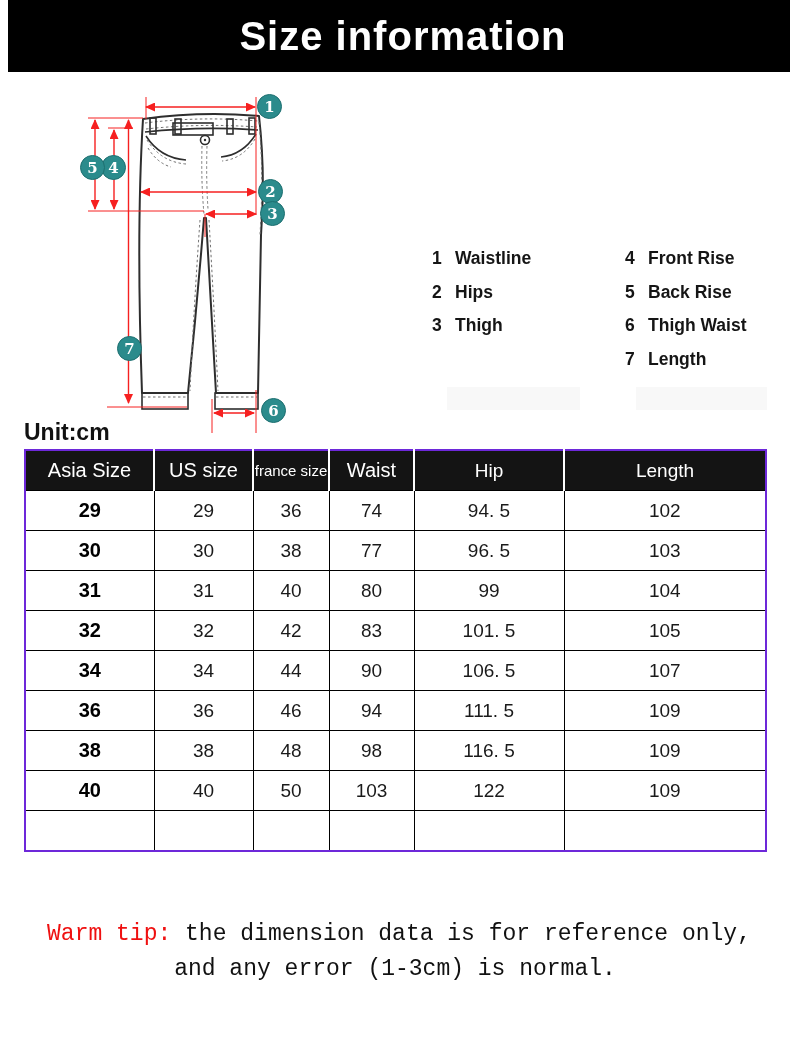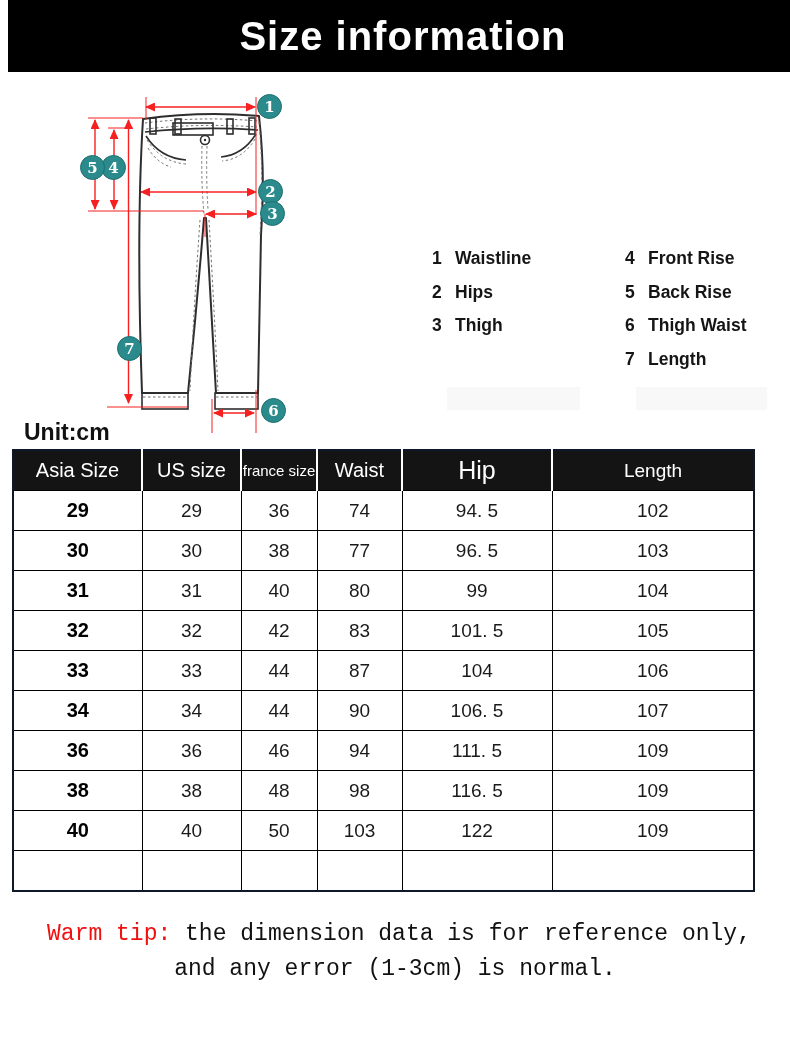--- a/index.html
+++ b/index.html
@@ -26,30 +26,30 @@
           display:flex;align-items:center;justify-content:center;}
 
   .legend-col{position:absolute;}
   .legend-item{height:33.5px;display:flex;align-items:center;
                font-size:17.5px;font-weight:700;color:#151515;}
   .legend-num{width:23px;}
   .legend-highlight{position:absolute;background:#f8f8f8;}
 
   
   .unit{position:absolute;left:24px;top:419px;font-size:23px;font-weight:700;color:#111;}
-  table.size{position:absolute;left:12px;top:449px;width:741px;
-             border-collapse:collapse;border:2px solid #0f172a;table-layout:fixed;}
+  table.size{position:absolute;left:24px;top:449px;width:741px;
+             border-collapse:collapse;border:2px solid #6d28d9;table-layout:fixed;}
   table.size thead th{background:#141414;color:#fff;height:39px;font-weight:normal;
                       border-left:2px solid #fff;text-align:center;vertical-align:middle;padding:0;}
   table.size thead th:first-child{border-left:none;}
   th.h-asia{font-weight:bold;font-size:20px;}
   th.h-us{font-size:20px;}
   th.h-fr{font-size:15px;}
   th.h-waist{font-size:20px;}
-  th.h-hip{font-size:25px;}
+  th.h-hip{font-size:19px;}
   th.h-len{font-size:19px;}
   table.size tbody td{border:1px solid #000;height:39px;text-align:center;vertical-align:middle;
                       font-size:19px;color:#1a1a1a;padding:0;}
   table.size tbody td:first-child{font-weight:bold;font-size:20px;color:#000;}
 
   
   .warm-tip{position:absolute;left:0;top:917px;width:790px;text-align:center;
             font-family:"Liberation Mono",monospace;font-size:23px;line-height:35px;color:#111;}
   .wt-prefix{color:var(--tip-red,#ef1010);margin-left:8px;}
 </style>
@@ -211,28 +211,20 @@
         </tr>
         <tr>
           <td>32</td>
           <td>32</td>
           <td>42</td>
           <td>83</td>
           <td>101. 5</td>
           <td>105</td>
         </tr>
         <tr>
-          <td>33</td>
-          <td>33</td>
-          <td>44</td>
-          <td>87</td>
-          <td>104</td>
-          <td>106</td>
-        </tr>
-        <tr>
           <td>34</td>
           <td>34</td>
           <td>44</td>
           <td>90</td>
           <td>106. 5</td>
           <td>107</td>
         </tr>
         <tr>
           <td>36</td>
           <td>36</td>

